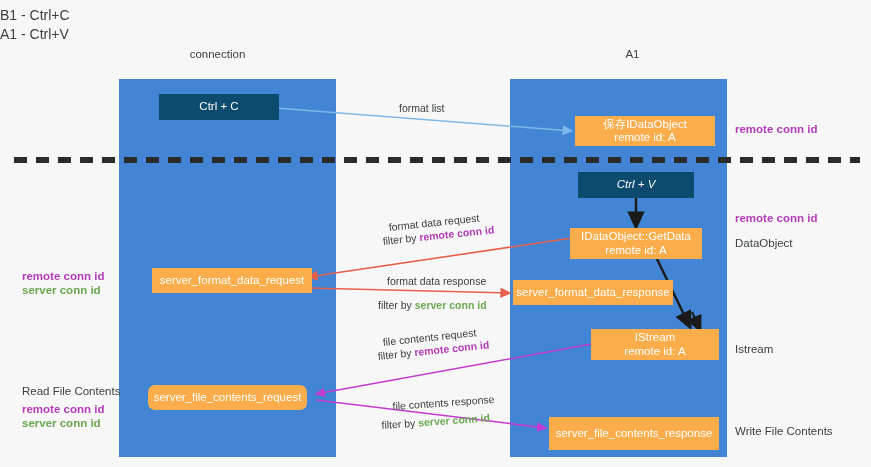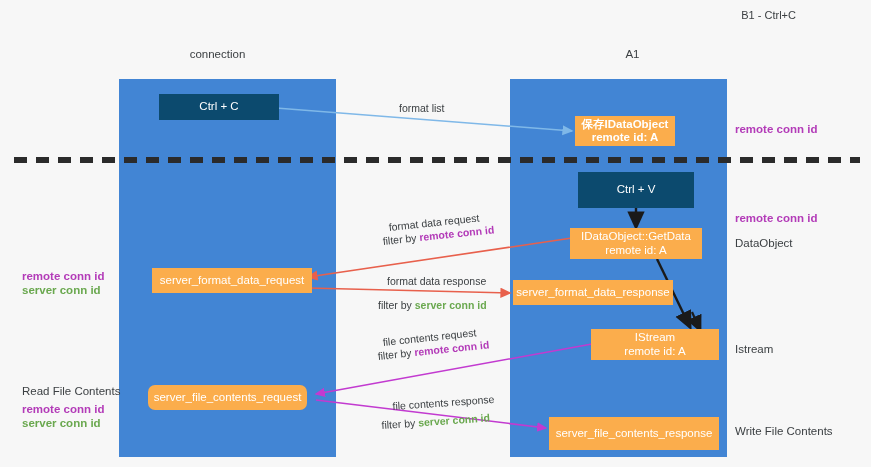--- a/index.html
+++ b/index.html
@@ -19,28 +19,29 @@
 
   .side-label{position:absolute;font-size:11.5px;line-height:14px;}
   .side-label.plain{color:#3c4043;}
   .purple{color:#b33bb8;font-weight:bold;}
   .green-t{color:#6aa84f;font-weight:bold;}
 
   .edge-label{position:absolute;font-size:10.5px;line-height:14px;color:#3c4043;
               white-space:nowrap;transform-origin:left top;}
   .edge-label b{font-weight:bold;}
 
-  .title{position:absolute;left:0;top:6px;width:796px;text-align:right;
-         font-size:11px;line-height:19px;color:#3c4043;}
+  .title{position:absolute;left:0;top:6px;width:796px;text-align:left;
+         font-size:14px;line-height:19px;color:#3c4043;}
 </style>
 </head>
 <body>
 
 <div class="title">
   <div>B1 - Ctrl+C</div>
+  <div>A1 - Ctrl+V</div>
 </div>
 
 <div class="lane-head" style="left:140px;top:48px;width:155px;">
   <div>connection</div>
 </div>
 <div class="lane-head" style="left:555px;top:48px;width:155px;">
   <div>A1</div>
 </div>
 
 <div class="lane" style="left:119px;top:79px;width:217px;height:378px;"></div>
@@ -78,26 +79,26 @@
 
   <line x1="316" y1="400" x2="546" y2="428" stroke="#c23ad0" stroke-width="1.5" marker-end="url(#ah-mag)"></line>
 
   <line x1="692" y1="312" x2="700" y2="330" stroke="#1a1a1a" stroke-width="2.2" marker-end="url(#ah-blk)"></line>
 </svg>
 
 <div class="node green" style="left:159px;top:94px;width:120px;height:26px;">
   <span>Ctrl + C</span>
 </div>
 
-<div class="node orange" style="left:575px;top:116px;width:100px;height:30px;font-weight:bold;">
+<div class="node orange" style="left:575px;top:116px;width:140px;height:30px;">
   <span>保存IDataObject</span>
   <span>remote id: A</span>
 </div>
 
-<div class="node green" style="left:578px;top:172px;width:116px;height:36px;">
+<div class="node green" style="left:578px;top:172px;width:116px;height:26px;font-style:italic;">
   <span>Ctrl + V</span>
 </div>
 
 <div class="node orange" style="left:570px;top:228px;width:132px;height:31px;">
   <span>IDataObject::GetData</span>
   <span>remote id: A</span>
 </div>
 
 <div class="node orange" style="left:152px;top:268px;width:160px;height:25px;">
   <span>server_format_data_request</span>

